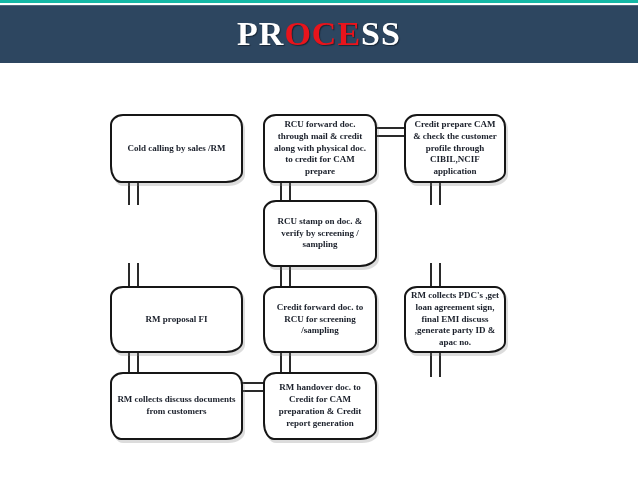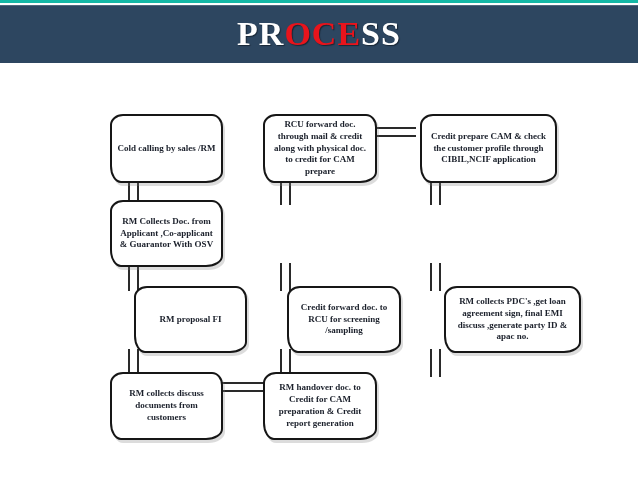--- a/index.html
+++ b/index.html
@@ -26,27 +26,27 @@
   .box{
     position:absolute;z-index:2;background:#ffffff;
     border:2.5px solid #161616;
     border-radius:13px 11px 17px 11px / 11px 13px 11px 17px;
     box-shadow:2px 3px 0 0 rgba(130,130,130,0.28);
     display:flex;align-items:center;justify-content:center;
     text-align:center;padding:2px 5px;box-sizing:border-box;
     color:#1b202b;font-weight:700;font-size:9px;line-height:1.32;
   }
   
-  .c1{left:110px;width:113px;}
+  .c1{left:110px;width:133px;}
   .c2{left:263px;width:114px;justify-content:flex-end;}
-  .c3{left:420px;width:137px;}
+  .c3{left:404px;width:102px;}
   
   .r1{top:111px;height:69px;}
   .r2{top:197px;height:67px;}
-  .r3{top:283px;height:67px;margin-left:24px;}
+  .r3{top:283px;height:67px;}
   .r4{top:369px;height:68px;}
   
   .vconn{
     position:absolute;z-index:1;width:7px;background:#fff;
     border-left:2px solid #2a2a2a;border-right:2px solid #2a2a2a;
   }
   .hconn{
     position:absolute;z-index:1;height:6px;background:#fff;
     border-top:2px solid #2a2a2a;border-bottom:2px solid #2a2a2a;
   }
@@ -75,32 +75,32 @@
     <div class="vconn vx3 vg1"></div>
     <div class="vconn vx3 vg2"></div>
     <div class="vconn vx3 vg3"></div>
 
     <div class="hconn hc-top"></div>
     <div class="hconn hc-bottom"></div>
 
     <div class="box c1 r1">
         <span>Cold calling by sales /RM</span>
       </div>
-    <div class="box c1 r2">
-        <span>RM Collects Doc. from Applicant ,Co-applicant &amp; Guarantor With OSV</span>
-      </div>
     <div class="box c1 r3">
         <span>RM proposal FI</span>
       </div>
     <div class="box c1 r4">
         <span>RM collects discuss documents from customers</span>
       </div>
 
     <div class="box c2 r1">
         <span>RCU forward  doc. through mail  &amp; credit along with physical doc. to credit for CAM prepare</span>
+      </div>
+    <div class="box c2 r2">
+        <span>RCU stamp on doc. &amp; verify by screening / sampling</span>
       </div>
     <div class="box c2 r3">
         <span>Credit forward doc. to RCU for screening /sampling</span>
       </div>
     <div class="box c2 r4">
         <span>RM handover doc. to Credit for CAM preparation &amp; Credit report generation</span>
       </div>
 
     <div class="box c3 r1">
         <span>Credit prepare CAM  &amp; check the customer profile through CIBIL,NCIF application</span>

